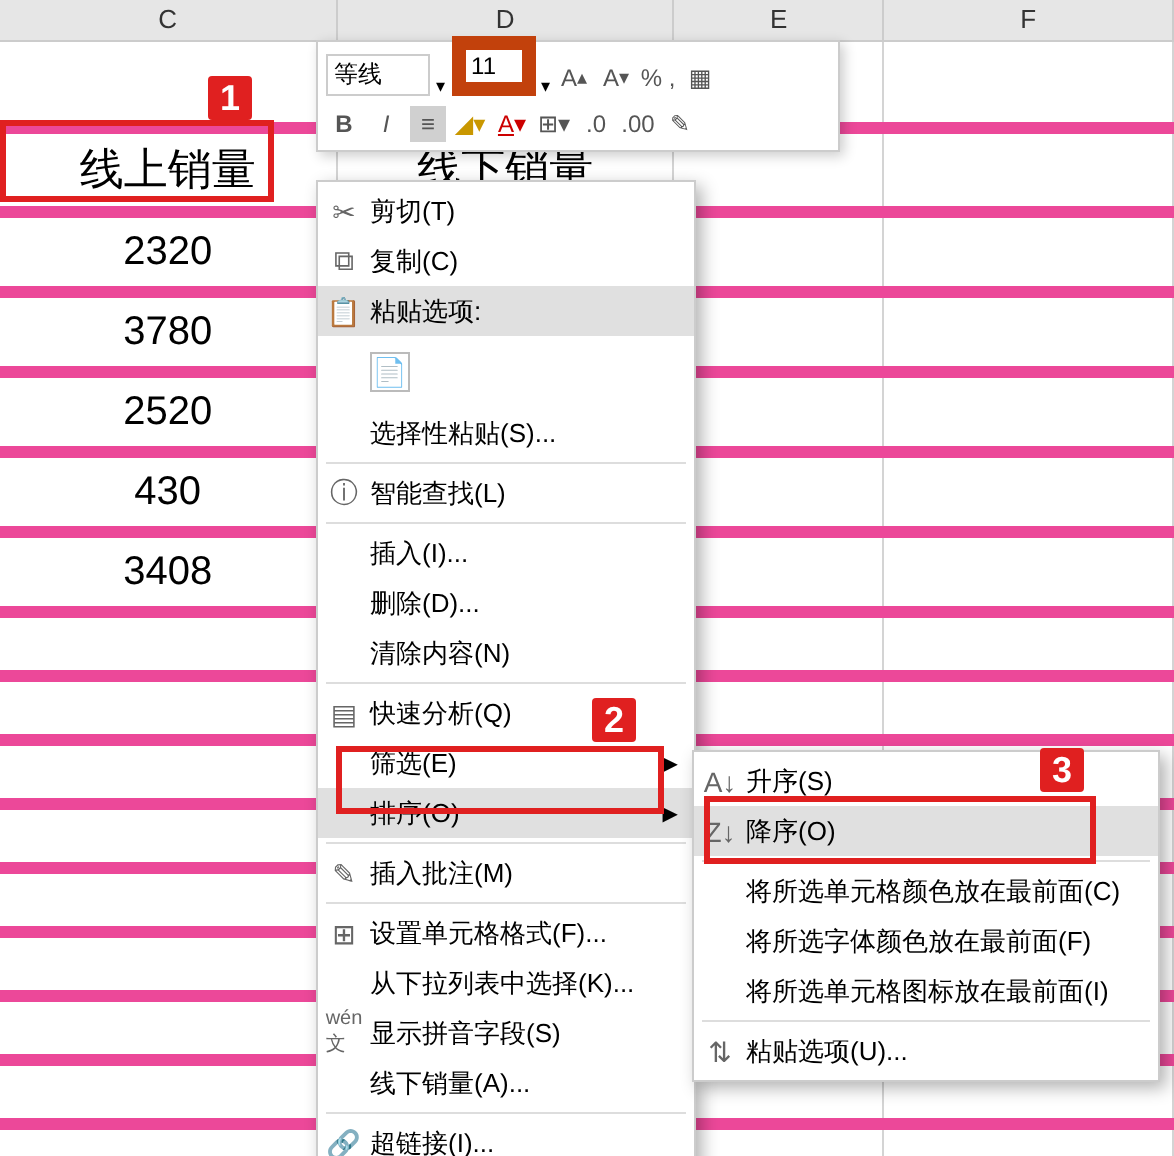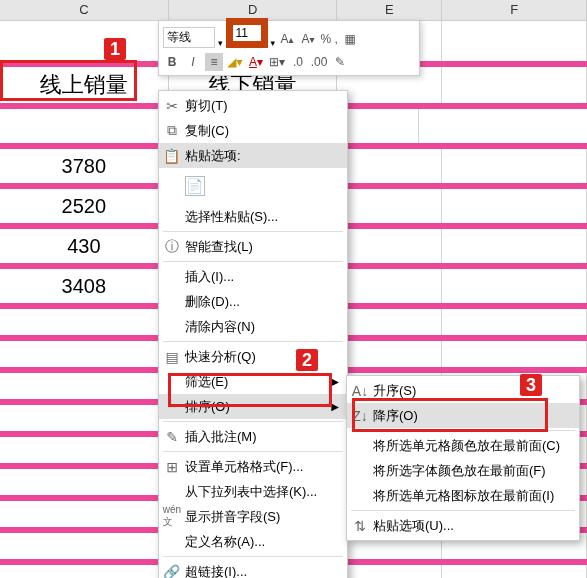--- a/index.html
+++ b/index.html
@@ -50,20 +50,21 @@
         <div class="cell cE"></div>
         <div class="cell cF"></div>
       </div>
     <div class="row" style="height:36px">
       <div class="cell cC hdr-cell">线上销量</div>
       <div class="cell cD hdr-cell">线下销量</div>
       <div class="cell cE"></div>
         <div class="cell cF"></div>
     </div>
     <div class="row">
+        <div class="cell cC">2320</div>
         <div class="cell cD"></div>
         <div class="cell cE"></div>
         <div class="cell cF"></div>
       </div>
     <div class="row">
         <div class="cell cC">3780</div>
         <div class="cell cD"></div>
         <div class="cell cE"></div>
         <div class="cell cF"></div>
       </div>
@@ -247,21 +248,21 @@
       <span>设置单元格格式(F)...</span>
     </div>
   <div class="ctx-item">
       <span>从下拉列表中选择(K)...</span>
     </div>
   <div class="ctx-item">
       <span class="ctx-icon" style="font-size:10px">wén<br>文</span>
       <span>显示拼音字段(S)</span>
     </div>
   <div class="ctx-item">
-      <span>定义名称(A)...</span>
+      <span>线下销量(A)...</span>
     </div>
   <div class="ctx-sep">
       <hr>
     </div>
   <div class="ctx-item">
       <span class="ctx-icon">🔗</span>
       <span>超链接(I)...</span>
     </div>
 </div>
 

